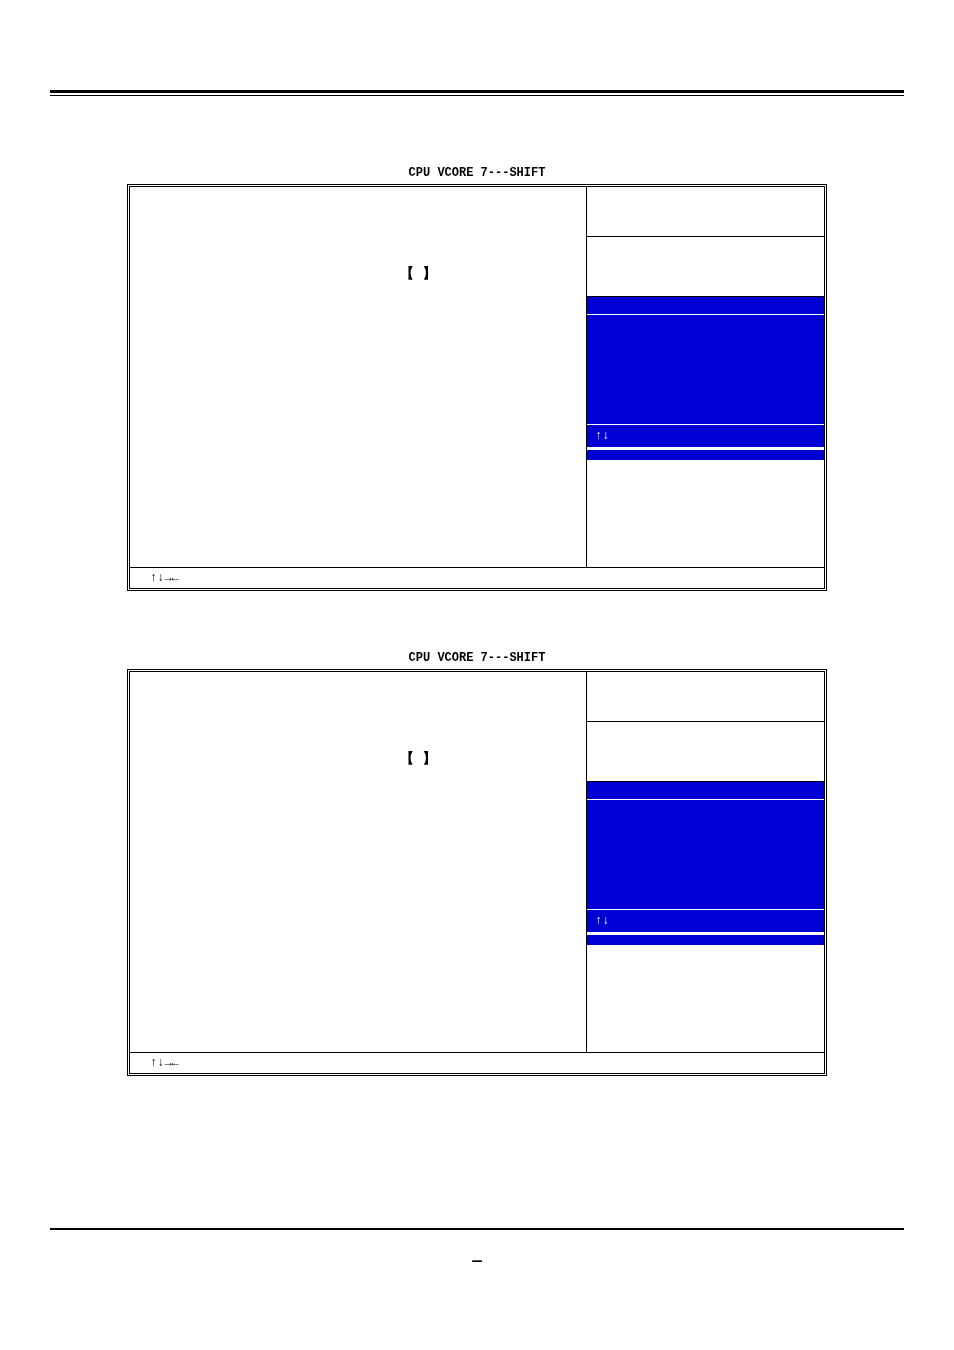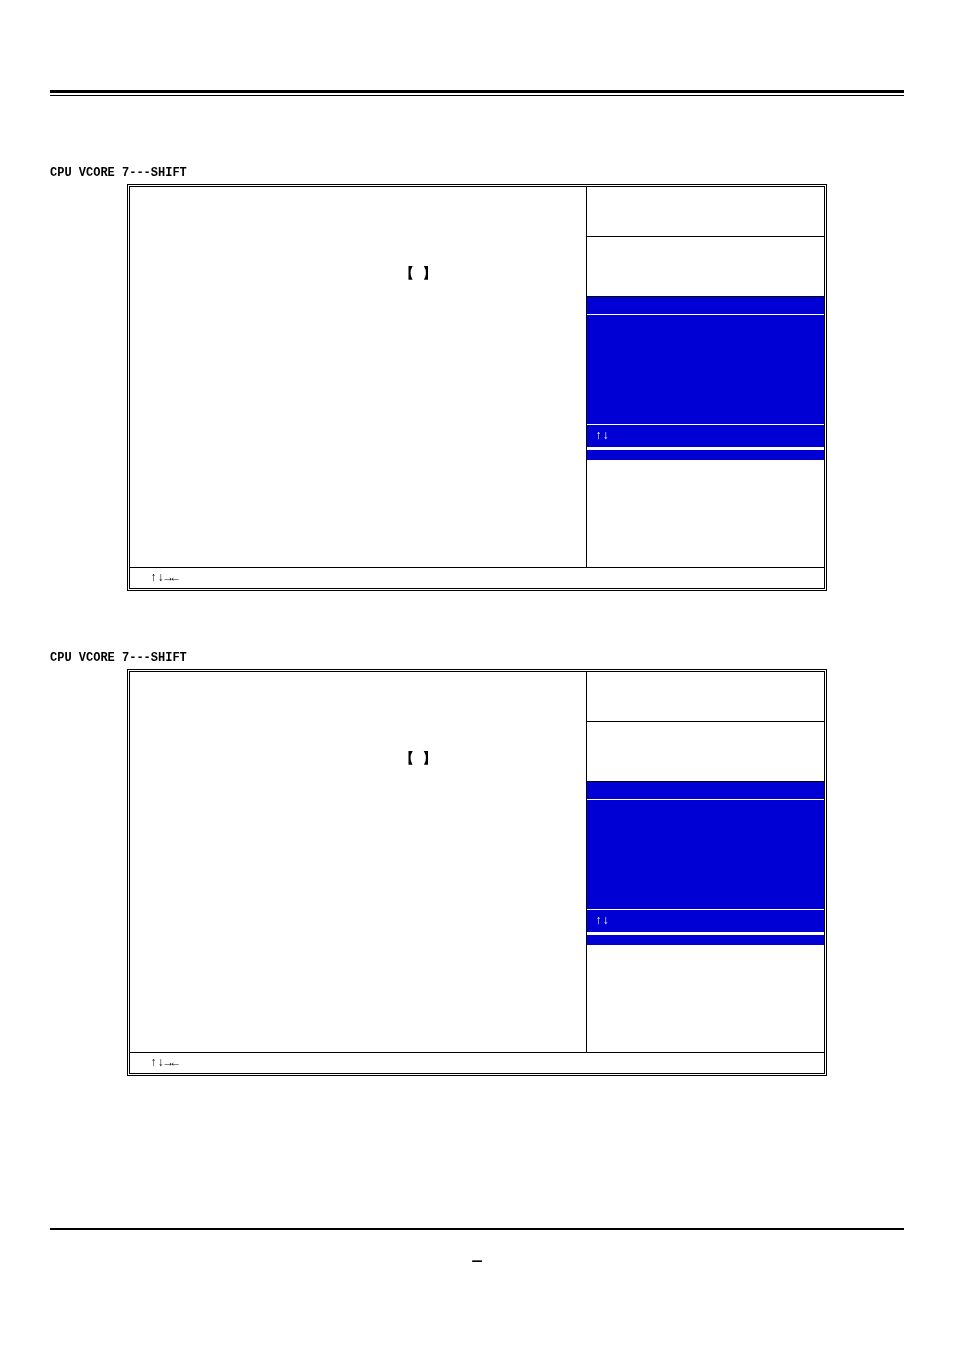--- a/index.html
+++ b/index.html
@@ -16,21 +16,21 @@
   .top-rule {
     border-bottom: 3px solid #000;
     margin: 30px 0 0 0;
   }
   .top-rule-thin {
     border-bottom: 1px solid #000;
     margin-top: 2px;
   }
   .bios-title {
     color: #000;
-    text-align: left;
+    text-align: center;
     margin: 70px 0 4px 0;
     font-weight: bold;
   }
   .bios-title.second {
     margin-top: 60px;
   }
   .bios-box {
     border: 3px double #000;
     width: 700px;
     margin: 0 auto;

